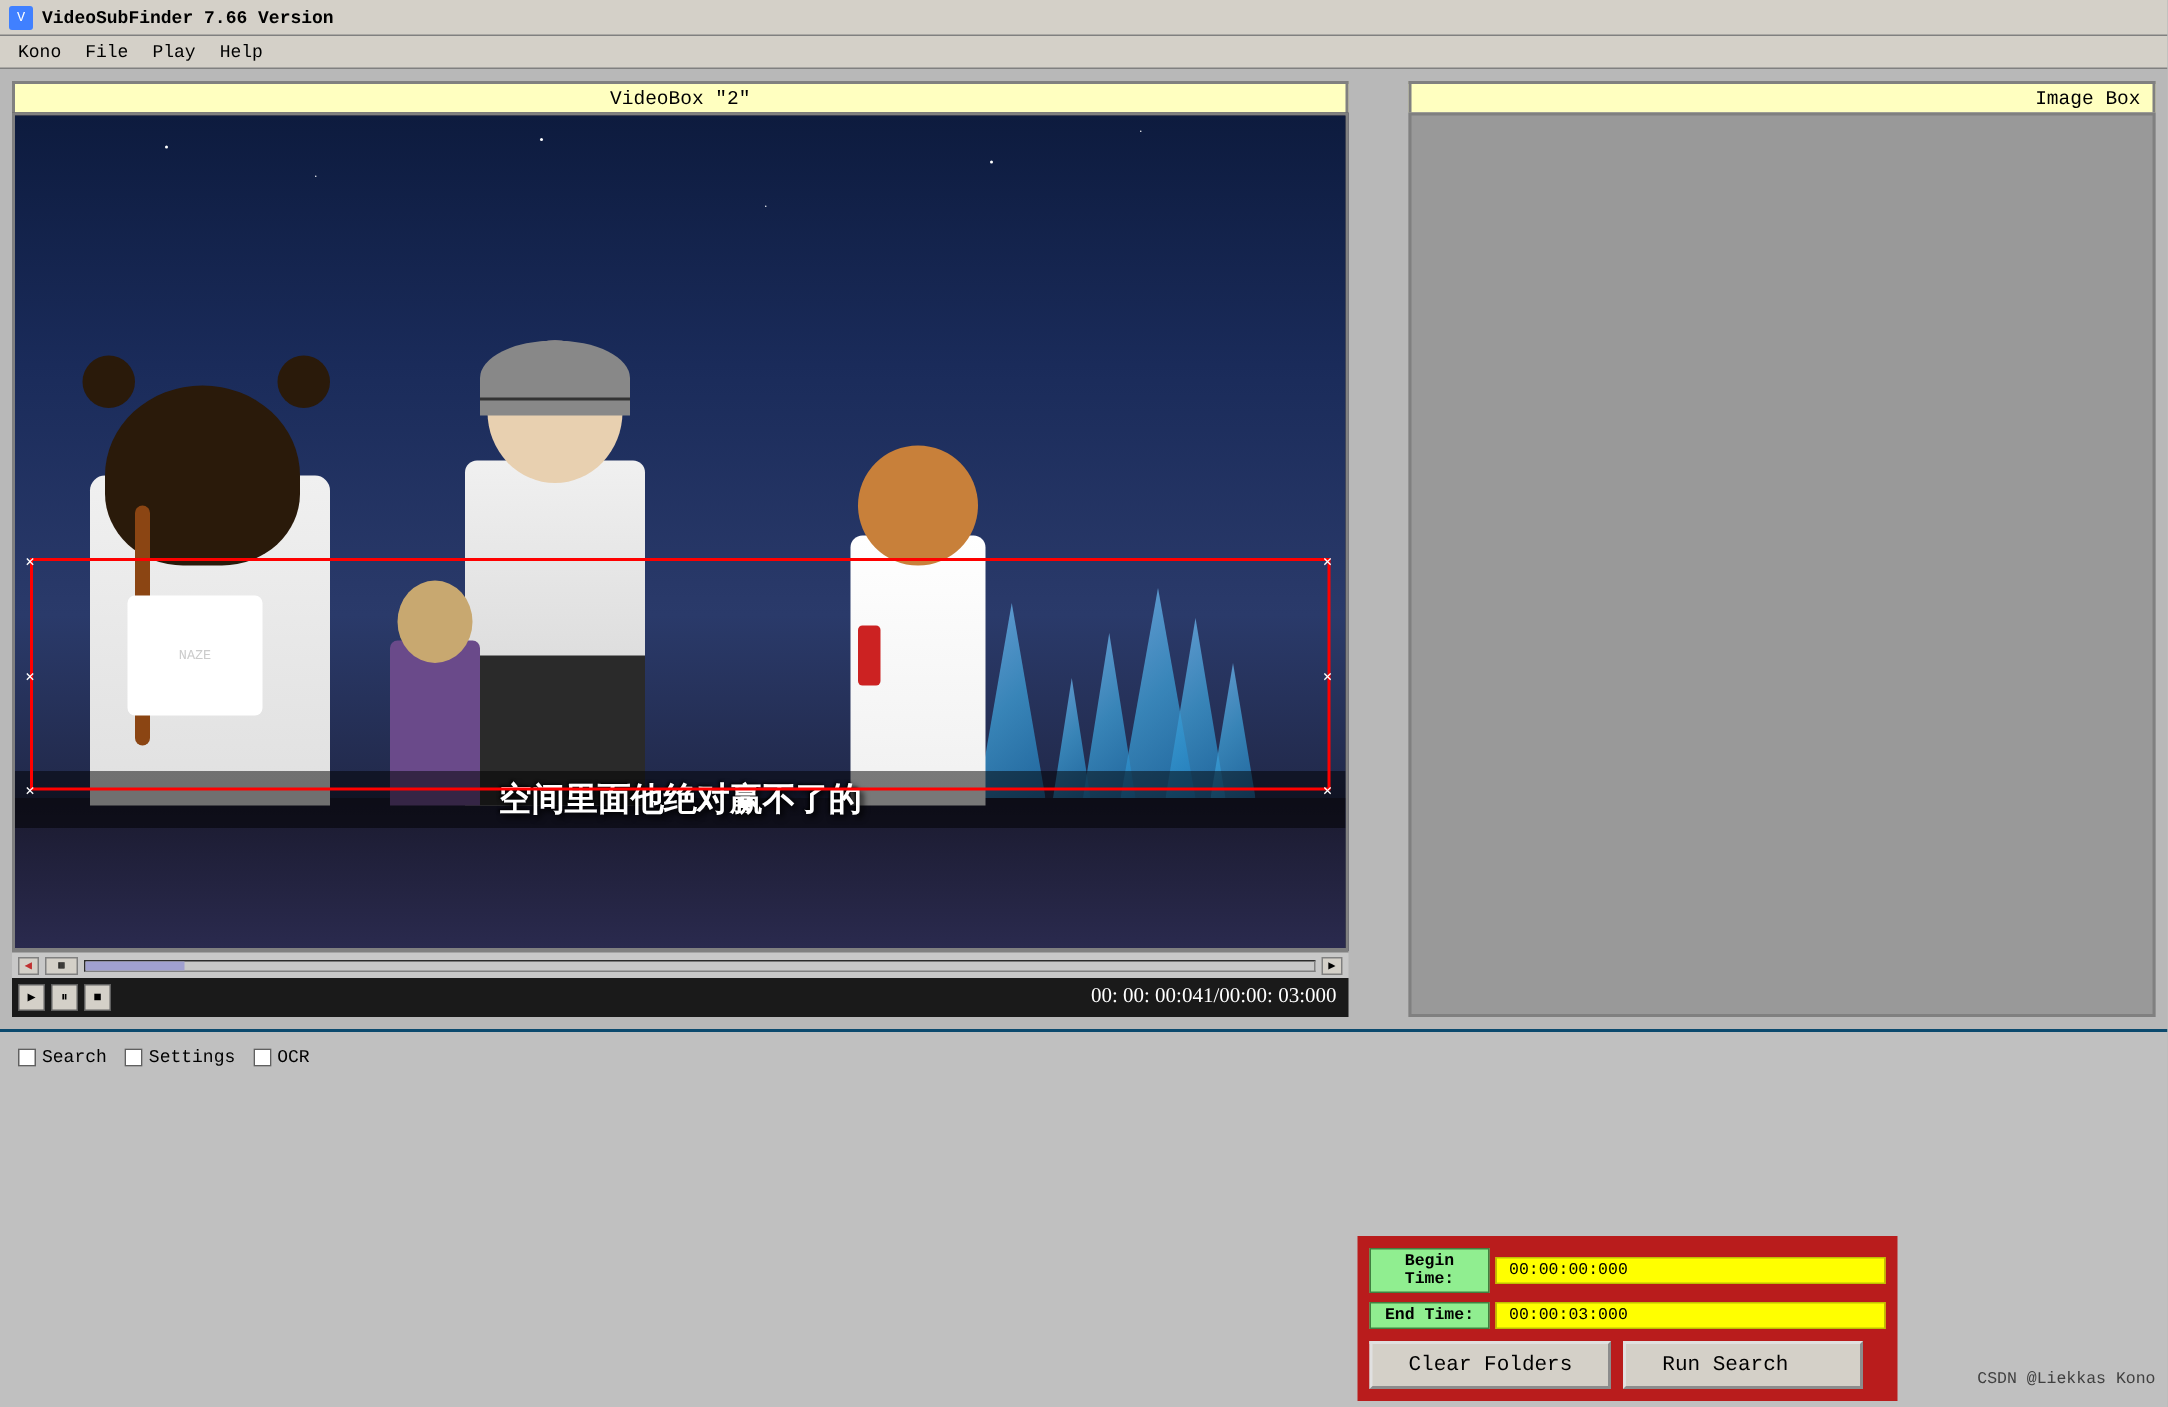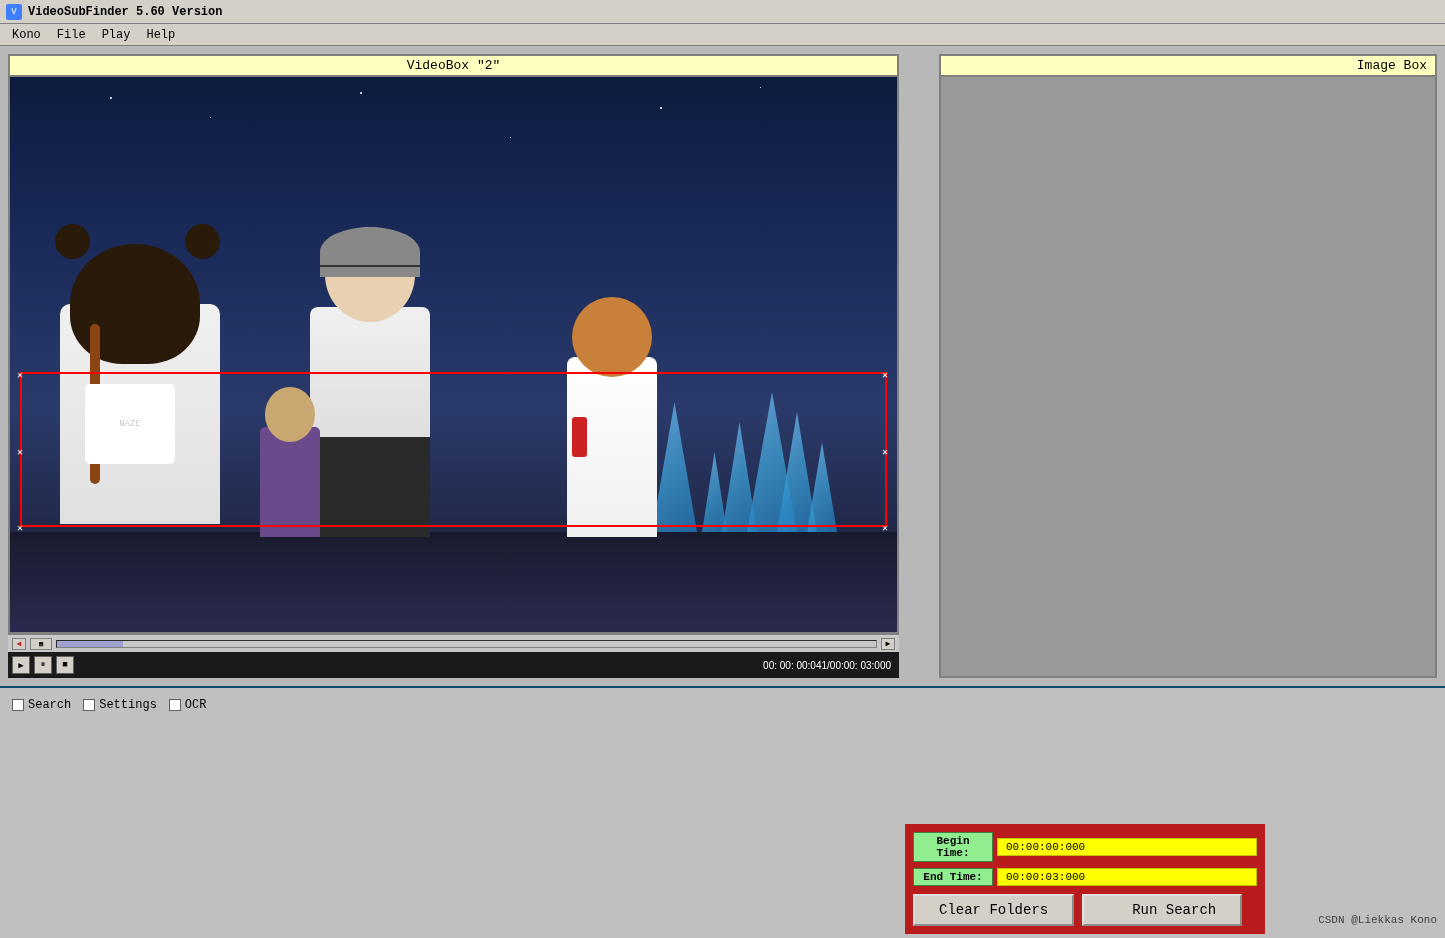--- a/index.html
+++ b/index.html
@@ -191,22 +191,22 @@
       width: 18px; height: 18px;
       background: #d4d0c8;
       border: 1px solid #606060;
       display: flex; align-items: center; justify-content: center;
       cursor: pointer;
       font-size: 9px;
     }
     #time-display {
       margin-left: auto;
       color: white;
-      font-size: 10px;
-      font-family: Liberation Sans, sans-serif;
+      font-size: 14px;
+      font-family: Liberation Serif, serif;
       padding-right: 4px;
     }
 
     
     #image-panel {
       flex: 0 0 530px;
       display: flex;
       flex-direction: column;
       padding-left: 32px;
     }
@@ -280,21 +280,21 @@
       border: 1px solid #c0c000;
     }
     .bottom-btn {
       background: #d4d0c8;
       border: 2px outset #e0e0e0;
       padding: 6px 24px;
       font-size: 14px;
       font-family: 'Courier New', monospace;
       cursor: pointer;
       min-width: 160px;
-      text-align: right;
+      text-align: left;
     }
 
     
     #watermark {
       position: absolute;
       bottom: 8px;
       right: 8px;
       font-size: 11px;
       color: #404040;
     }
@@ -338,21 +338,21 @@
       cursor: pointer;
     }
   </style>
 </head>
 <body>
 
 <div id="app-container">
 
   <div id="title-bar">
     <span class="app-icon">V</span>
-    <span class="title-text">VideoSubFinder 5.60 Version</span>
+    <span class="title-text">VideoSubFinder 7.66 Version</span>
   </div>
 
   <div id="menu-bar">
     <span class="menu-item">Kono</span>
     <span class="menu-item">File</span>
     <span class="menu-item">Play</span>
     <span class="menu-item">Help</span>
   </div>
 
   <div id="main-top">
@@ -372,21 +372,21 @@
 
           <div class="crystal" style="width:40px;height:120px;right:80px;bottom:100px;clip-path:polygon(50% 0%, 100% 100%, 0% 100%);"></div>
           <div class="crystal" style="width:30px;height:90px;right:60px;bottom:100px;clip-path:polygon(50% 0%, 100% 100%, 0% 100%);"></div>
           <div class="crystal" style="width:50px;height:140px;right:100px;bottom:100px;clip-path:polygon(50% 0%, 100% 100%, 0% 100%);"></div>
           <div class="crystal" style="width:35px;height:110px;right:140px;bottom:100px;clip-path:polygon(50% 0%, 100% 100%, 0% 100%);"></div>
           <div class="crystal" style="width:25px;height:80px;right:170px;bottom:100px;clip-path:polygon(50% 0%, 100% 100%, 0% 100%);"></div>
           <div class="crystal" style="width:45px;height:130px;right:200px;bottom:100px;clip-path:polygon(50% 0%, 100% 100%, 0% 100%);"></div>
 
           <div style="position:absolute;bottom:0;left:0;right:0;height:100px;background:linear-gradient(180deg,#1a1a2e 0%,#2a2a4e 100%);"></div>
 
-          <div style="position:absolute;bottom:108px;left:20px;width:220px;height:280px;text-align:center;">
+          <div style="position:absolute;bottom:95px;left:20px;width:220px;height:280px;text-align:center;">
 
             <div style="position:absolute;bottom:0;left:30px;width:160px;height:220px;background:linear-gradient(180deg,#f0f0f0 0%,#e0e0e0 100%);border-radius:10px 10px 0 0;"></div>
 
             <div style="position:absolute;top:0;left:40px;width:130px;height:120px;background:#2a1a0a;border-radius:50% 50% 40% 40%;"></div>
 
             <div style="position:absolute;top:-20px;left:25px;width:35px;height:35px;background:#2a1a0a;border-radius:50%;"></div>
             <div style="position:absolute;top:-20px;right:30px;width:35px;height:35px;background:#2a1a0a;border-radius:50%;"></div>
 
             <div style="position:absolute;bottom:40px;left:60px;width:10px;height:160px;background:#8B4513;border-radius:5px;"></div>
 
@@ -411,20 +411,21 @@
             <div style="position:absolute;top:0;left:15px;width:50px;height:55px;background:#c8a870;border-radius:50%;"></div>
           </div>
 
           <div style="position:absolute;bottom:95px;right:220px;width:130px;height:240px;">
             <div style="position:absolute;bottom:0;left:20px;width:90px;height:180px;background:linear-gradient(180deg,#ffffff 0%,#f0f0f0 100%);border-radius:8px 8px 0 0;"></div>
             <div style="position:absolute;top:0;left:25px;width:80px;height:80px;background:#c8803a;border-radius:50%;"></div>
 
             <div style="position:absolute;bottom:80px;left:25px;width:15px;height:40px;background:#cc2222;border-radius:3px;"></div>
           </div>
 
+          <div id="subtitle-text">空间里面他绝对赢不了的</div>
         </div>
 
         <div id="selection-box">
           <div class="handle handle-tl">✕</div>
           <div class="handle handle-tr">✕</div>
           <div class="handle handle-ml">✕</div>
           <div class="handle handle-mr">✕</div>
           <div class="handle handle-bl">✕</div>
           <div class="handle handle-br">✕</div>
         </div>

